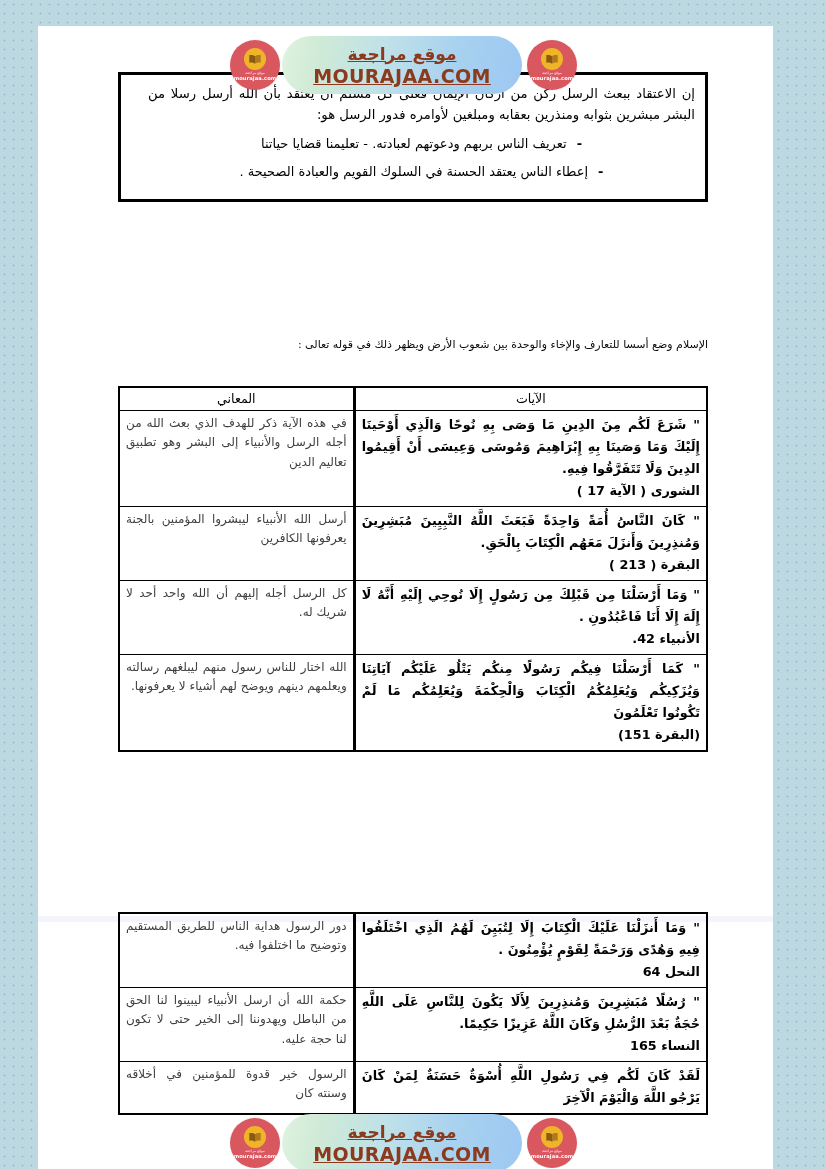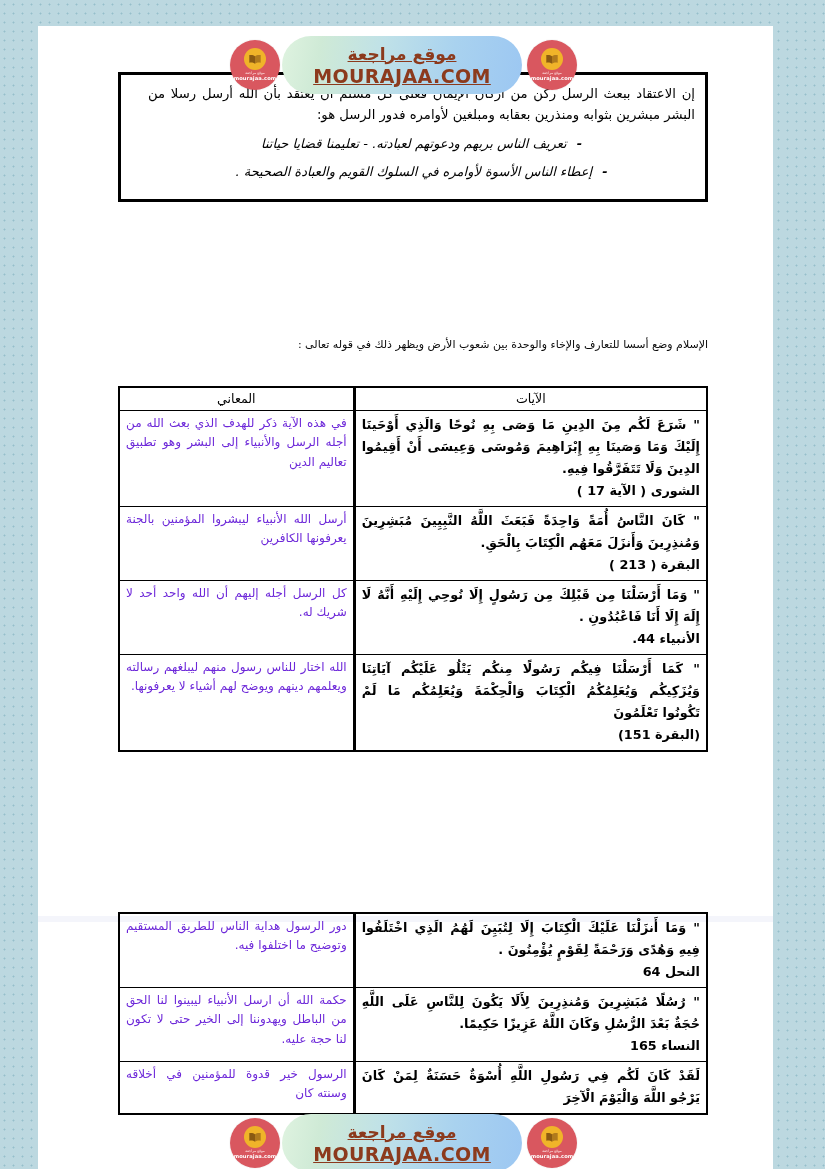--- a/index.html
+++ b/index.html
@@ -76,21 +76,20 @@
   .bullets { margin: 0; padding: 0; list-style: none; }
   .bullets li {
     display: block;
     font-size: 13px;
     line-height: 1.62;
     margin: 7px 0 7px 0;
     padding-right: 0;
     text-align: center;
     color: #000;
     font-weight: 500;
-    font-style: italic;
   }
   .bullets li .dash {
     display: inline-block;
     margin-left: 10px;
     font-weight: 700;
   }
 
   .lead-paragraph {
     position: absolute;
     top: 336px;
@@ -133,21 +132,21 @@
     line-height: 1.72;
     text-align: justify;
     text-align-last: right;
     font-weight: 600;
   }
   .verse-table td.cell-meaning {
     font-size: 12px;
     line-height: 1.62;
     text-align: justify;
     text-align-last: right;
-    color: #6d28d9;
+    color: #404040;
   }
   .verse-table th {
     font-size: 12.6px;
     font-weight: 500;
     text-align: center;
     padding: 3px 4px 4px 4px;
   }
   .verse-table th.head-verse { border-left: 3px solid #000; }
 
   .ref {
@@ -250,21 +249,21 @@
 <div class="sheet" id="sheet-one"></div>
 <div class="page-gap"></div>
 <div class="sheet" id="sheet-two"></div>
 
 <div class="clipped-line">الإيمان بالرسل عليهم السلام</div>
 
 <div class="framed-box">
   <p class="framed-intro">إن الاعتقاد ببعث الرسل ركن من أركان الإيمان فعلى كل مسلم أن يعتقد بأن الله أرسل رسلا من البشر مبشرين بثوابه ومنذرين بعقابه ومبلغين لأوامره فدور الرسل هو:</p>
   <ul class="bullets">
     <li><span class="dash">-</span><span>تعريف الناس بربهم ودعوتهم لعبادته.   -   تعليمنا قضايا حياتنا</span></li>
-    <li><span class="dash">-</span><span>إعطاء الناس الأسوة لأوامره في السلوك القويم والعبادة الصحيحة .</span></li>
+    <li><span class="dash">-</span><span>إعطاء الناس يعتقد الحسنة في السلوك القويم والعبادة الصحيحة .</span></li>
   </ul>
 </div>
 
 <div class="lead-paragraph">الإسلام وضع أسسا للتعارف والإخاء والوحدة بين شعوب الأرض ويظهر ذلك في قوله تعالى :</div>
 
 <table class="verse-table" id="table-one">
   <colgroup>
       <col class="col-verse">
       <col class="col-meaning">
     </colgroup>
@@ -285,21 +284,21 @@
     <tr>
       <td class="cell-verse">
         <span>" كَانَ النَّاسُ أُمَةً وَاحِدَةً فَبَعَثَ اللَّهُ النَّبِيِينَ مُبَشِرِينَ وَمُنذِرِينَ وَأَنزَلَ مَعَهُم الْكِتَابَ بِالْحَقِ.</span>
         <span class="ref">البقرة ( 213 )</span>
       </td>
       <td class="cell-meaning">أرسل الله الأنبياء ليبشروا المؤمنين بالجنة يعرفونها الكافرين</td>
     </tr>
     <tr>
       <td class="cell-verse">
         <span>" وَمَا أَرْسَلْنَا مِن قَبْلِكَ مِن رَسُولٍ إِلَا نُوحِي إِلَيْهِ أَنَّهُ لَا إِلَهَ إِلَا أَنَا فَاعْبُدُونِ .</span>
-        <span class="ref">الأنبياء 44.</span>
+        <span class="ref">الأنبياء 42.</span>
       </td>
       <td class="cell-meaning">كل الرسل أجله إليهم أن الله واحد أحد لا شريك له.</td>
     </tr>
     <tr>
       <td class="cell-verse">
         <span>" كَمَا أَرْسَلْنَا فِيكُم رَسُولًا مِنكُم يَتْلُو عَلَيْكُم آيَاتِنَا وَيُزَكِيكُم وَيُعَلِمُكُمُ الْكِتَابَ وَالْحِكْمَةَ وَيُعَلِمُكُم مَا لَمْ تَكُونُوا تَعْلَمُونَ</span>
         <span class="ref">(البقرة  151)</span>
       </td>
       <td class="cell-meaning">الله اختار للناس رسول منهم ليبلغهم رسالته ويعلمهم دينهم ويوضح لهم أشياء لا يعرفونها.</td>
     </tr>

